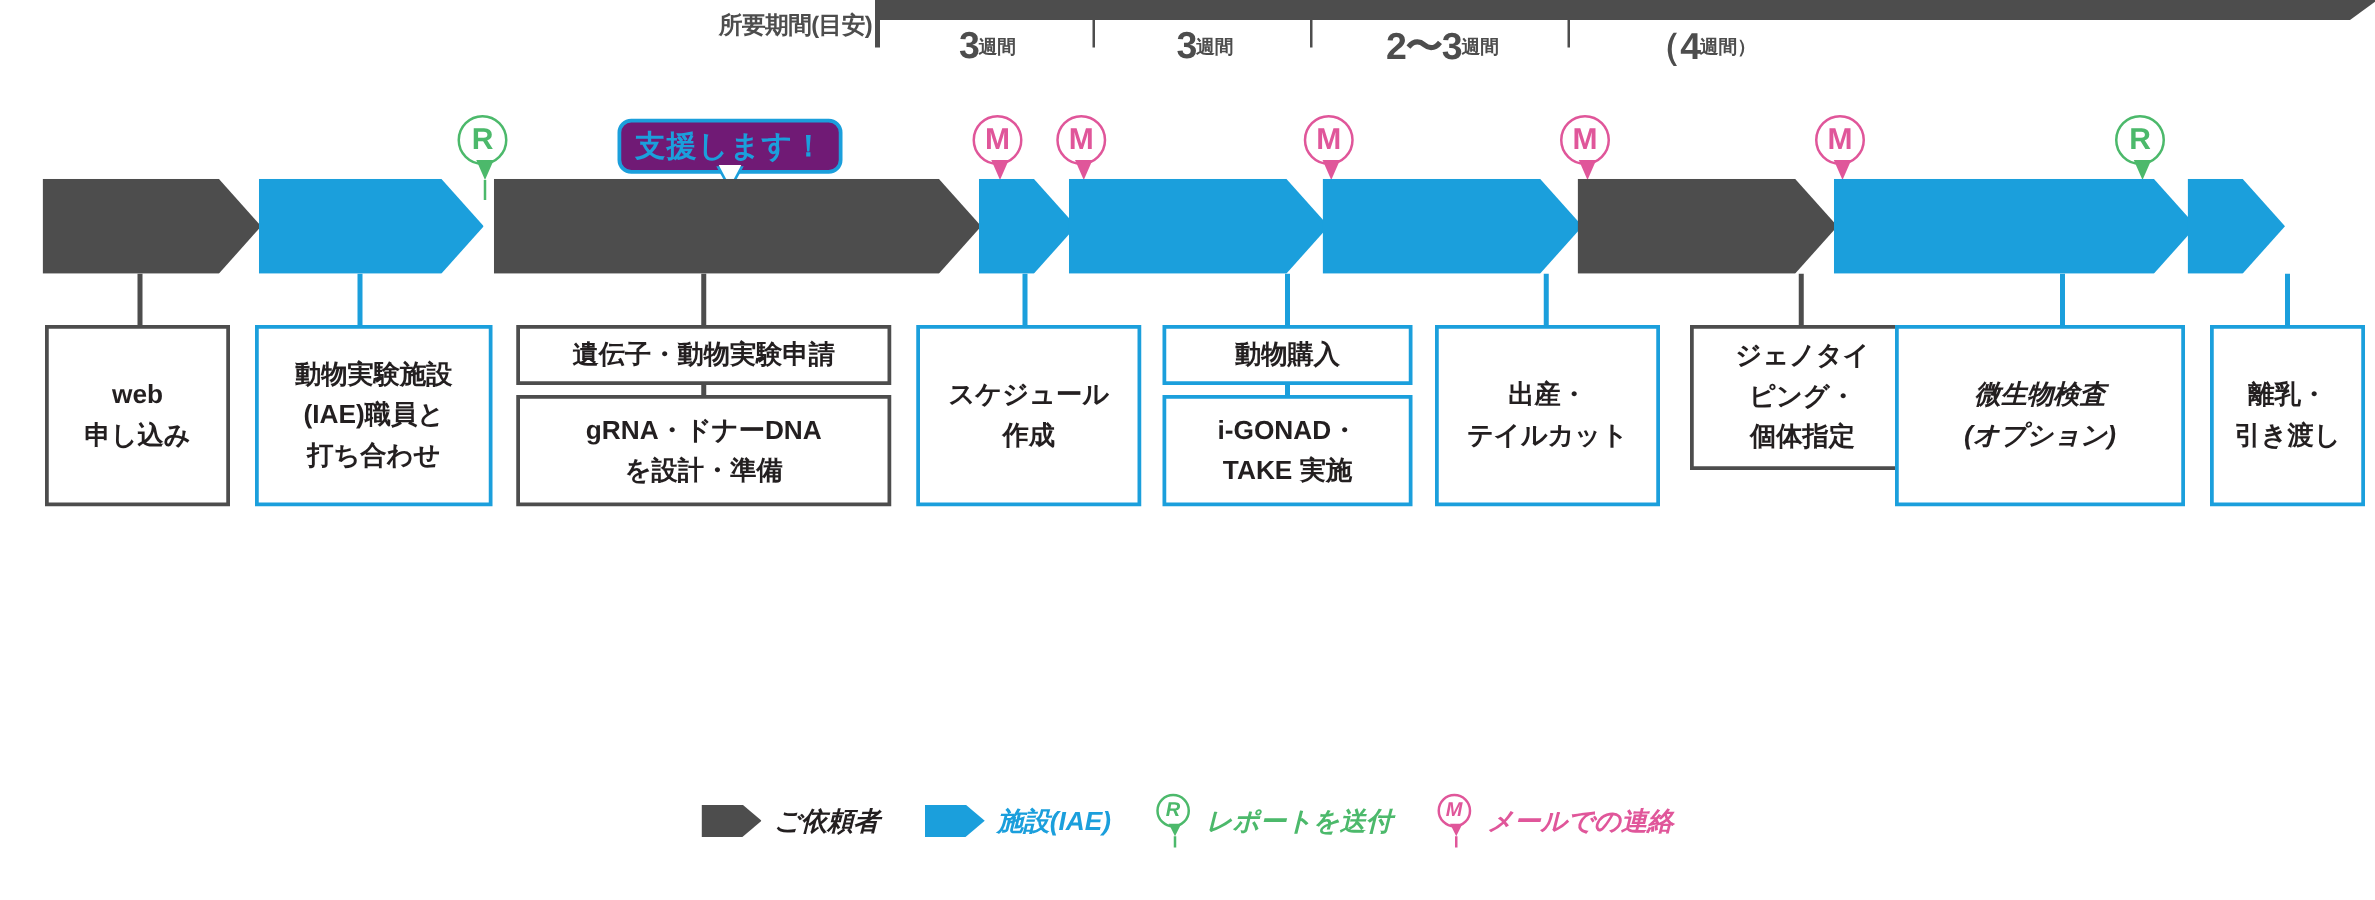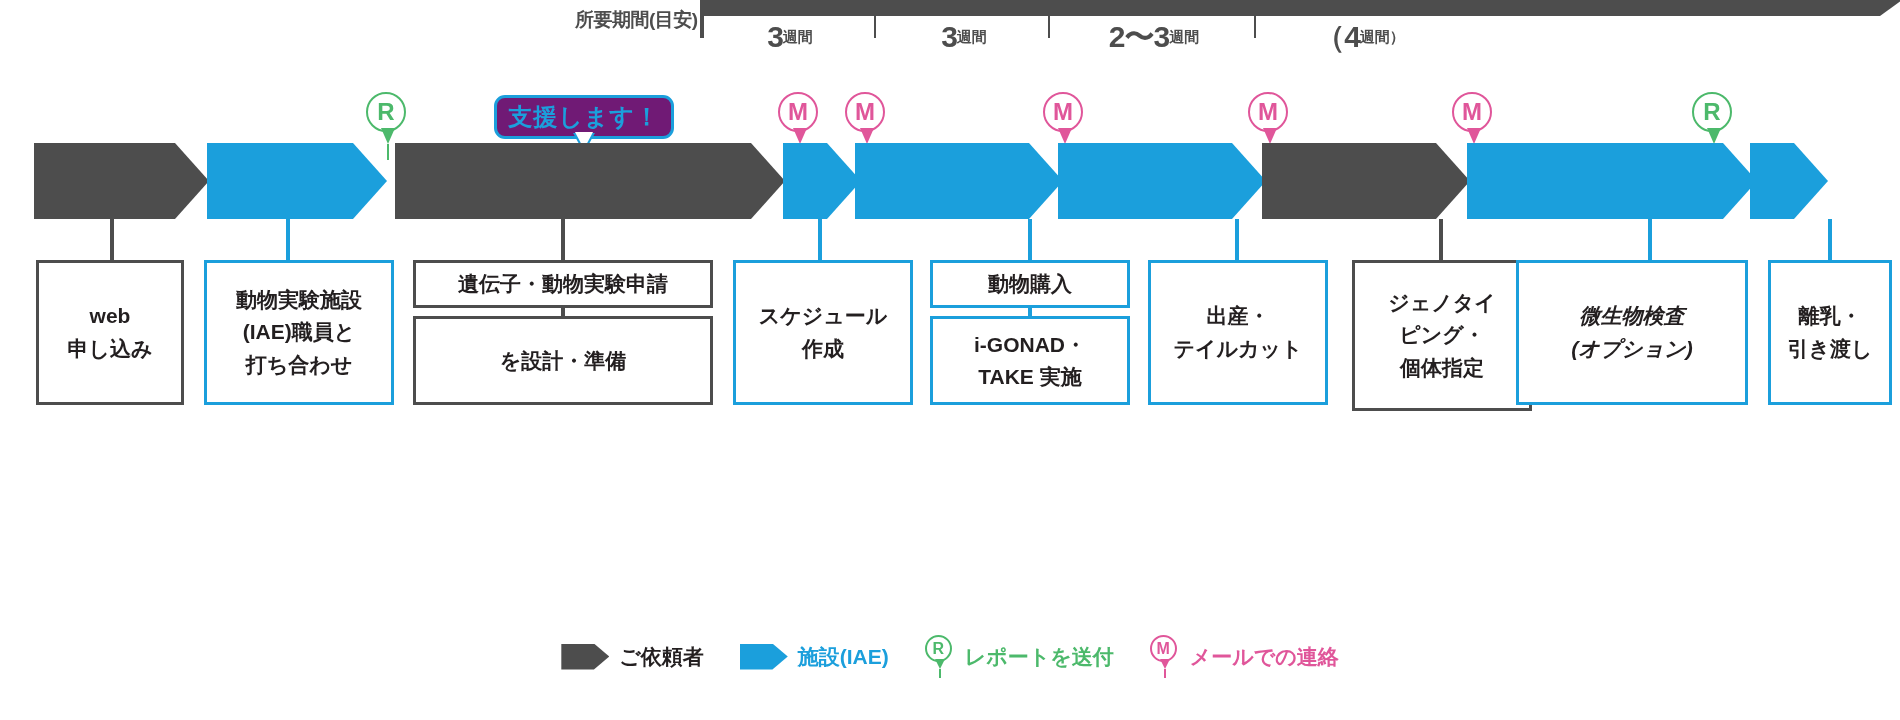--- a/index.html
+++ b/index.html
@@ -62,21 +62,21 @@
   .subbox.dark{border-color:#4d4d4d;}
   .subbox.blue{border-color:#1b9fdc;}
 
   
   .title{position:absolute;left:0;top:545px;width:1900px;text-align:center;
       font-size:34px;font-weight:700;color:#1b9fdc;letter-spacing:1px;}
 
   
   .legend{position:absolute;left:0;top:635px;width:1900px;display:flex;
       align-items:center;justify-content:center;gap:36px;}
-  .lg-item{display:flex;align-items:center;gap:10px;}
+  .lg-item{display:flex;align-items:center;gap:10px;font-style:italic;}
   .lg-item .txt{font-size:21px;font-weight:700;white-space:nowrap;}
   .lg-chev{width:48px;height:26px;position:relative;}
   .lg-mk{width:30px;position:relative;}
   .lg-mk .circ{width:27px;height:27px;border-radius:50%;border:2.2px solid;box-sizing:border-box;
       display:flex;align-items:center;justify-content:center;font-size:16px;font-weight:700;background:#fff;}
   .lg-mk .tail{width:0;height:0;margin:-3px auto 0 auto;
       border-left:5px solid transparent;border-right:5px solid transparent;}
   .lg-mk .stem{width:2px;height:9px;margin:0 auto;}
   .lg-mk.r .circ{border-color:#4cb96b;color:#4cb96b;}
   .lg-mk.r .tail{border-top:10px solid #4cb96b;}
@@ -197,38 +197,39 @@
       </div>
       <div class="box blue" style="left: 204px; top: 260px; width: 190px; height: 145px;">
         <div class="ln">動物実験施設</div>
         <div class="ln">(IAE)職員と</div>
         <div class="ln">打ち合わせ</div>
       </div>
       <div class="subbox dark" style="left: 413px; top: 260px; width: 300px; height: 48px;">
         <div class="ln">遺伝子・動物実験申請</div>
       </div>
       <div class="subbox dark" style="left: 413px; top: 316px; width: 300px; height: 89px;">
+        <div class="ln">gRNA・ドナーDNA</div>
         <div class="ln">を設計・準備</div>
       </div>
       <div class="box blue" style="left: 733px; top: 260px; width: 180px; height: 145px;">
         <div class="ln">スケジュール</div>
         <div class="ln">作成</div>
       </div>
       <div class="subbox blue" style="left: 930px; top: 260px; width: 200px; height: 48px;">
         <div class="ln">動物購入</div>
       </div>
       <div class="subbox blue" style="left: 930px; top: 316px; width: 200px; height: 89px;">
         <div class="ln">i-GONAD・</div>
         <div class="ln">TAKE 実施</div>
       </div>
       <div class="box blue" style="left: 1148px; top: 260px; width: 180px; height: 145px;">
         <div class="ln">出産・</div>
         <div class="ln">テイルカット</div>
       </div>
-      <div class="box dark" style="left: 1352px; top: 260px; width: 180px; height: 151px;">
+      <div class="box dark" style="left: 1352px; top: 260px; width: 180px; height: 116px;">
         <div class="ln">ジェノタイ</div>
         <div class="ln">ピング・</div>
         <div class="ln">個体指定</div>
       </div>
       <div class="box blue" style="left: 1516px; top: 260px; width: 232px; height: 145px; font-style: italic;">
         <div class="ln">微生物検査</div>
         <div class="ln">(オプション)</div>
       </div>
       <div class="box blue" style="left: 1768px; top: 260px; width: 124px; height: 145px;">
         <div class="ln">離乳・</div>

